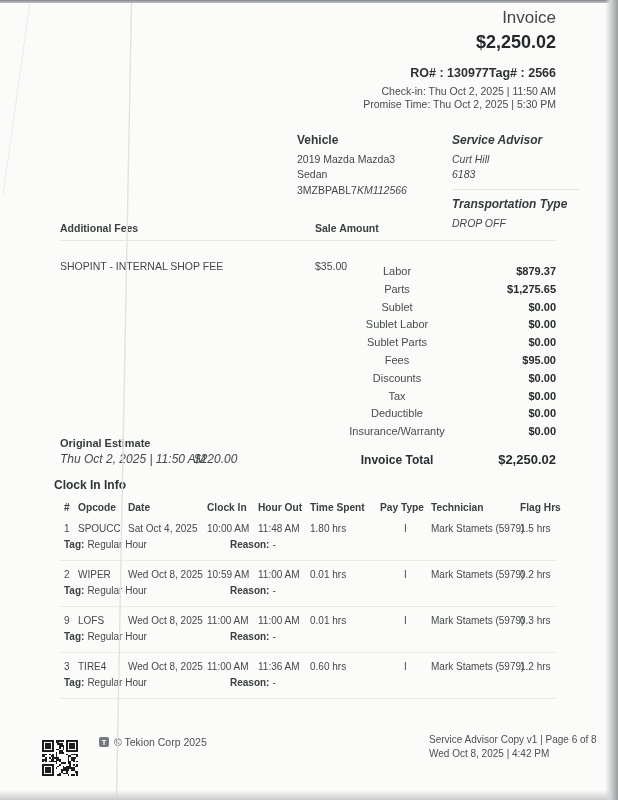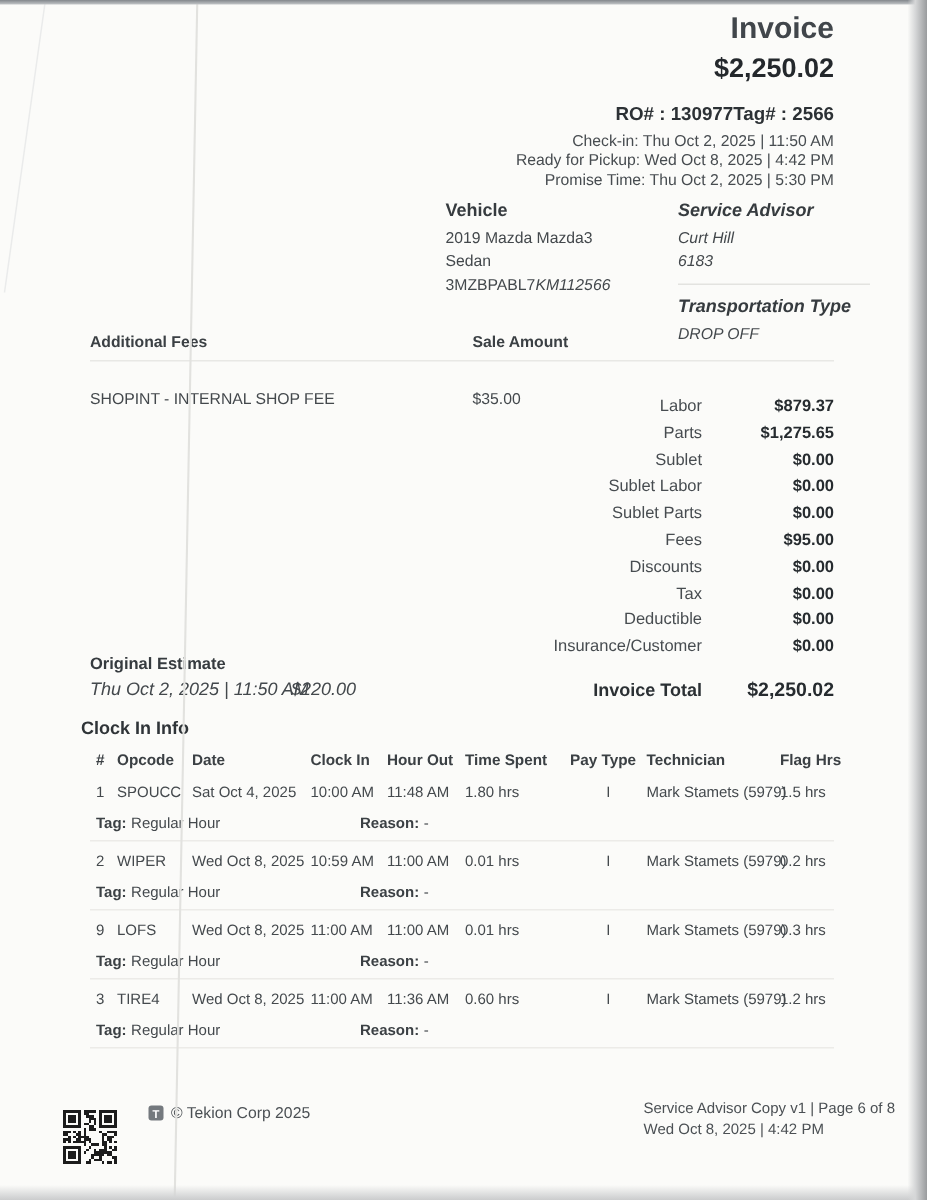--- a/index.html
+++ b/index.html
@@ -8,63 +8,63 @@
   
   .edge-top{position:absolute;top:0;left:0;right:0;height:3px;
             background:linear-gradient(#82878c,#c3c6c8);z-index:5;}
   .edge-right{position:absolute;top:0;right:0;width:13px;height:100%;
               background:linear-gradient(to right,rgba(251,251,249,0) 0%,#d6d7d8 40%,#999b9d 100%);z-index:5;}
   .edge-bottom{position:absolute;bottom:0;left:0;right:0;height:10px;
                background:linear-gradient(to bottom,rgba(251,251,249,0),#d4d5d6 80%,#cbcccd 100%);z-index:4;}
   .overlay{position:absolute;top:0;left:0;z-index:3;pointer-events:none;}
   
   .inv-head{position:absolute;top:8px;right:62px;text-align:right;}
-  .inv-title{font-size:20px;font-weight:bold;color:#41464b;}
+  .inv-title{font-size:17px;font-weight:normal;color:#41464b;}
   .inv-amount{font-size:18px;font-weight:bold;color:#24282c;margin-top:4px;}
   .inv-ro{font-size:12.5px;font-weight:bold;color:#2c3135;margin-top:13px;}
   .inv-ro .tagnum{}
   .inv-meta{font-size:10.5px;line-height:13.2px;color:#474c50;margin-top:5px;}
   
   .col{position:absolute;top:133px;}
   .col-title{font-size:12px;font-weight:bold;color:#363b3f;margin-bottom:5px;}
   .col-line{font-size:10.5px;line-height:14.6px;color:#43484c;white-space:nowrap;}
   .vin-suffix{font-style:italic;}
   .adv-divider{border-top:1px solid #e3e3e0;margin:8px 0 7px;}
   
   .fees{position:absolute;left:60px;top:222px;width:496px;}
   .fees-head{position:relative;font-size:10.5px;font-weight:bold;color:#3b4044;height:14px;}
   .fees-amount-h{position:absolute;left:255px;top:0;}
   .fees-divider{border-top:1px solid #e8e8e5;margin-top:4px;}
   .fees-row{position:relative;font-size:10.5px;color:#43484c;margin-top:19px;height:14px;}
   .fees-amount{position:absolute;left:255px;top:0;}
   
   .totals{position:absolute;top:265px;right:62px;width:230px;}
   .trow{display:flex;align-items:baseline;height:17.8px;font-size:11px;}
-  .tlabel{flex:1;text-align:right;color:#474c50;}
+  .tlabel{flex:1;text-align:center;color:#474c50;}
   .tval{width:88px;text-align:right;font-weight:bold;color:#262b2f;}
   .trow.grand{margin-top:9px;height:20px;}
   .trow.grand .tlabel{font-weight:bold;font-size:12px;color:#2b3034;}
   .trow.grand .tval{font-size:13px;}
   
   .estimate{position:absolute;left:60px;top:437px;width:260px;}
   .est-title{font-size:11px;font-weight:bold;color:#363b3f;}
   .est-line{position:relative;font-size:12px;margin-top:3px;height:14px;font-style:italic;}
   .est-amount{position:absolute;left:134px;top:0;text-align:right;}
   
   .clock-title{position:absolute;left:54px;top:478px;font-size:12px;font-weight:bold;color:#2f3438;}
   .clock{position:absolute;left:60px;top:497px;width:496px;}
   .ct-head,.ct-row{display:grid;grid-template-columns:18px 50px 79px 51px 52px 70px 51px 89px 36px;
                    align-items:center;white-space:nowrap;}
   .ct-head{height:20px;font-size:10.2px;font-weight:bold;color:#3b4044;}
   .ct-row{height:22px;font-size:10px;color:#44494d;}
   .c-pay{text-align:center;}
-  .ct-tag{position:relative;height:20px;font-size:10px;color:#44494d;display:flex;align-items:center;padding-left:4px;}
+  .ct-tag{position:relative;height:20px;font-size:10px;color:#44494d;display:flex;align-items:flex-start;padding-left:4px;}
   .ct-tag b{font-weight:bold;color:#3b4044;}
   .ct-tag .val{margin-left:3px;}
-  .ct-reason{position:absolute;left:140px;display:flex;align-items:center;padding-left:40px;}
+  .ct-reason{position:absolute;left:130px;display:flex;align-items:center;padding-left:40px;}
   .ct-sep{border-top:1px solid #ecebe8;margin:1px 0 2px;}
   
   .qr{position:absolute;left:42px;top:739px;width:36px;height:38px;}
   .qr svg{width:100%;height:100%;}
   .copyline{position:absolute;left:99px;top:736px;display:flex;align-items:center;gap:5px;
             font-size:10.5px;color:#4b5054;}
   .tlogo{width:10px;height:10px;border-radius:2px;background:#74797e;color:#fff;font-size:7.5px;
          font-weight:bold;display:flex;align-items:center;justify-content:center;}
   .foot-right{position:absolute;left:429px;top:733px;font-size:10px;line-height:13.8px;color:#4b5054;}
 </style>
@@ -82,21 +82,20 @@
   </svg>
 
   <div class="inv-head">
     <div class="inv-title">Invoice</div>
     <div class="inv-amount">$2,250.02</div>
     <div class="inv-ro">
       <span>RO# : 130977</span><span class="tagnum">Tag# : 2566</span>
     </div>
     <div class="inv-meta">
       <div>Check-in: Thu Oct 2, 2025 | 11:50 AM</div>
-      <div>Ready for Pickup: Wed Oct 8, 2025 | 4:42 PM</div>
       <div>Promise Time: Thu Oct 2, 2025 | 5:30 PM</div>
     </div>
   </div>
 
 
   <div class="col" style="left:253px;width:165px;margin-left:44px;">
     <div class="col-title">Vehicle</div>
     <div class="col-line">2019 Mazda Mazda3</div>
     <div class="col-line">Sedan</div>
     <div class="col-line" style="margin-top:2px;">
@@ -156,21 +155,21 @@
       </div>
     <div class="trow">
         <span class="tlabel">Tax</span>
         <span class="tval">$0.00</span>
       </div>
     <div class="trow">
         <span class="tlabel">Deductible</span>
         <span class="tval">$0.00</span>
       </div>
     <div class="trow">
-        <span class="tlabel">Insurance/Customer</span>
+        <span class="tlabel">Insurance/Warranty</span>
         <span class="tval">$0.00</span>
       </div>
     <div class="trow grand">
         <span class="tlabel">Invoice Total</span>
         <span class="tval">$2,250.02</span>
       </div>
   </div>
 
   <div class="estimate">
     <div class="est-title">Original Estimate</div>

